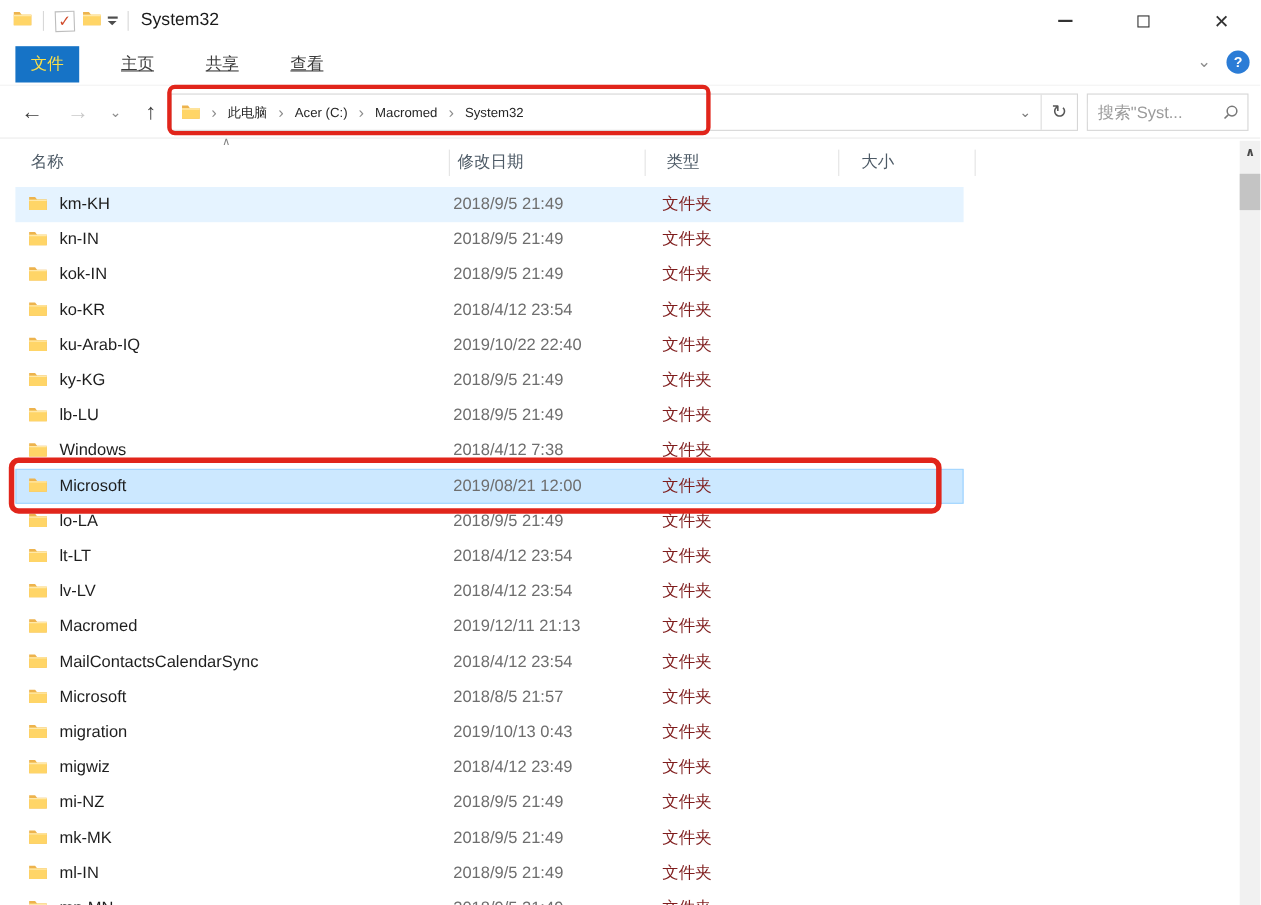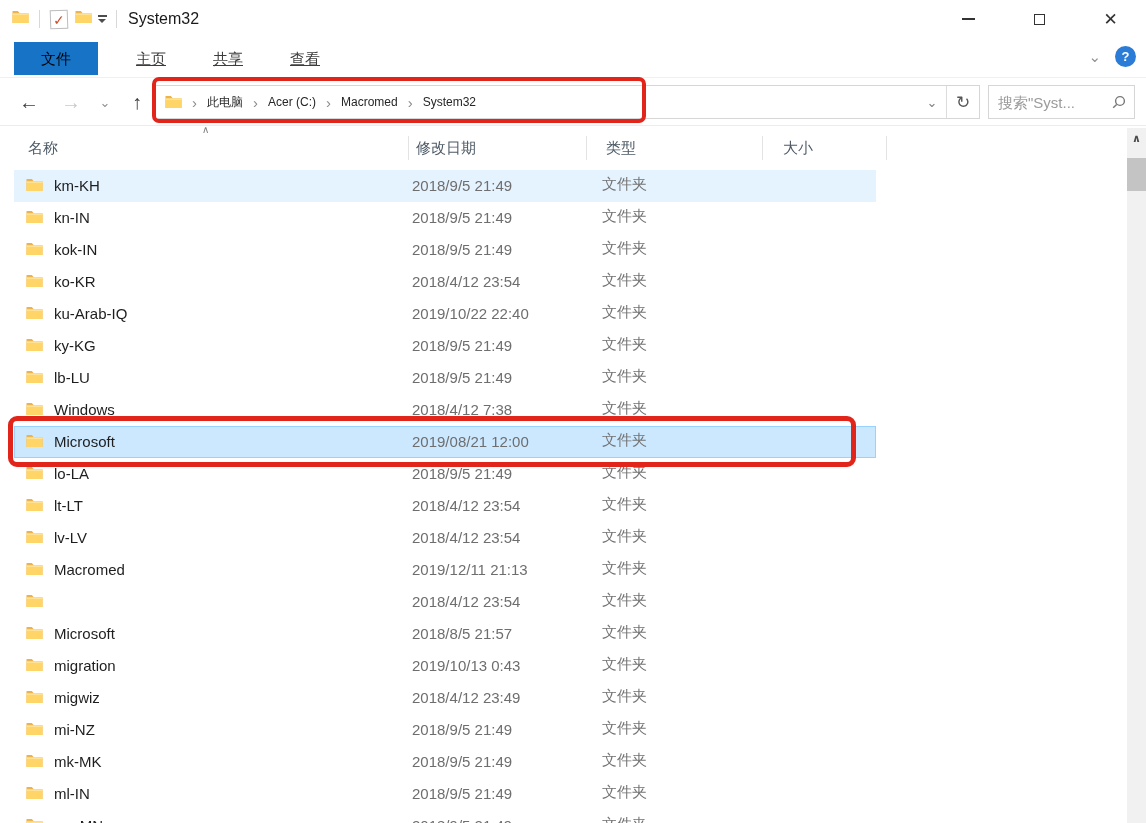--- a/index.html
+++ b/index.html
@@ -24,21 +24,21 @@
   .win-btn { width:71px; height:38px; display:flex; align-items:center; justify-content:center; }
   .glyph-min { width:13px; height:1.5px; background:#333; display:block; }
   .glyph-max { width:11px; height:11px; border:1.5px solid #333; display:block; }
   .glyph-close { font-size:17px; color:#333; font-weight:300; line-height:1; }
 
   
   .ribbon { position:absolute; top:38px; left:0; width:100%; height:40px; background:#fff;
     border-bottom:1px solid #f0f0f0; }
   .tabs { position:absolute; left:14px; top:4px; display:flex; align-items:flex-end; }
   .tab { height:33px; line-height:33px; font-size:15px; color:#3c3c3c; text-align:center; }
-  .tab.active { width:84px; background:#1673c6; color:#000000; }
+  .tab.active { width:58px; background:#1673c6; color:#fde047; }
   .tab.plain { width:48px; margin-left:29px;text-decoration:underline; }
   .ribbon-right { position:absolute; right:10px; top:8px; display:flex; align-items:center; gap:14px; }
   .ribbon-collapse { color:#8f8f8f; font-size:15px; line-height:1; }
   .help-btn { width:21px; height:21px; border-radius:50%; background:#2b7cd6; color:#fff;
     font-size:13px; font-weight:bold; display:flex; align-items:center; justify-content:center; }
 
   
   .navrow { position:absolute; top:78px; left:0; width:100%; height:48px; background:#fff;
     border-bottom:1px solid #ececec; }
   .nav-glyph { position:absolute; top:0; height:48px; display:flex; align-items:center;
@@ -71,21 +71,21 @@
 
   
   .filelist { position:absolute; top:170px; left:0; width:1127px; height:653px; overflow:hidden; }
   .row { position:relative; width:862px; height:32px; margin-left:14px; }
   .row.hover { background:#e5f3ff; }
   .row.selected { background:#cce8ff; box-shadow:inset 0 0 0 1px #99d1ff; }
   .row .ficon { position:absolute; left:12px; top:8px; display:flex; }
   .row .cell { position:absolute; top:0; height:32px; line-height:32px; font-size:15px; white-space:nowrap; }
   .row .name { left:40px; color:#1e1e1e; }
   .row .date { left:398px; color:#6e6e6e; }
-  .row .type { left:588px; color:#737373;font-family:Liberation Mono, monospace; }
+  .row .type { left:588px; color:#7f1d1d; }
 
   
   .scrollbar { position:absolute; right:0; top:128px; width:19px; height:695px; background:#f1f1f1; }
   .sb-up { height:21px; display:flex; align-items:center; justify-content:center;
     color:#4a4a4a; font-size:11px; font-weight:bold; }
   .sb-thumb { position:absolute; top:30px; left:0; width:19px; height:33px; background:#c4c4c4; }
 
   
   .anno { position:absolute; border:4px solid #e1251b; border-radius:7px;
     pointer-events:none; z-index:40; background:transparent; }
@@ -357,20 +357,21 @@
         <span class="cell type">文件夹</span>
       </div>
       <div class="row">
         <span class="ficon">
           <svg width="17" height="14" viewBox="0 0 17 14">
             <path d="M0.5 1 h5.4 l1.8 2.3 h8.8 V13 H0.5 Z" fill="#edb34d"></path>
             <path d="M0.5 3.5 h16 V13 H0.5 Z" fill="#ffd567"></path>
             <path d="M0.5 3.5 h16 v1.2 H0.5 Z" fill="#ffe9ab"></path>
           </svg>
         </span>
+        <span class="cell name">MailContactsCalendarSync</span>
         <span class="cell date">2018/4/12 23:54</span>
         <span class="cell type">文件夹</span>
       </div>
       <div class="row">
         <span class="ficon">
           <svg width="17" height="14" viewBox="0 0 17 14">
             <path d="M0.5 1 h5.4 l1.8 2.3 h8.8 V13 H0.5 Z" fill="#edb34d"></path>
             <path d="M0.5 3.5 h16 V13 H0.5 Z" fill="#ffd567"></path>
             <path d="M0.5 3.5 h16 v1.2 H0.5 Z" fill="#ffe9ab"></path>
           </svg>

